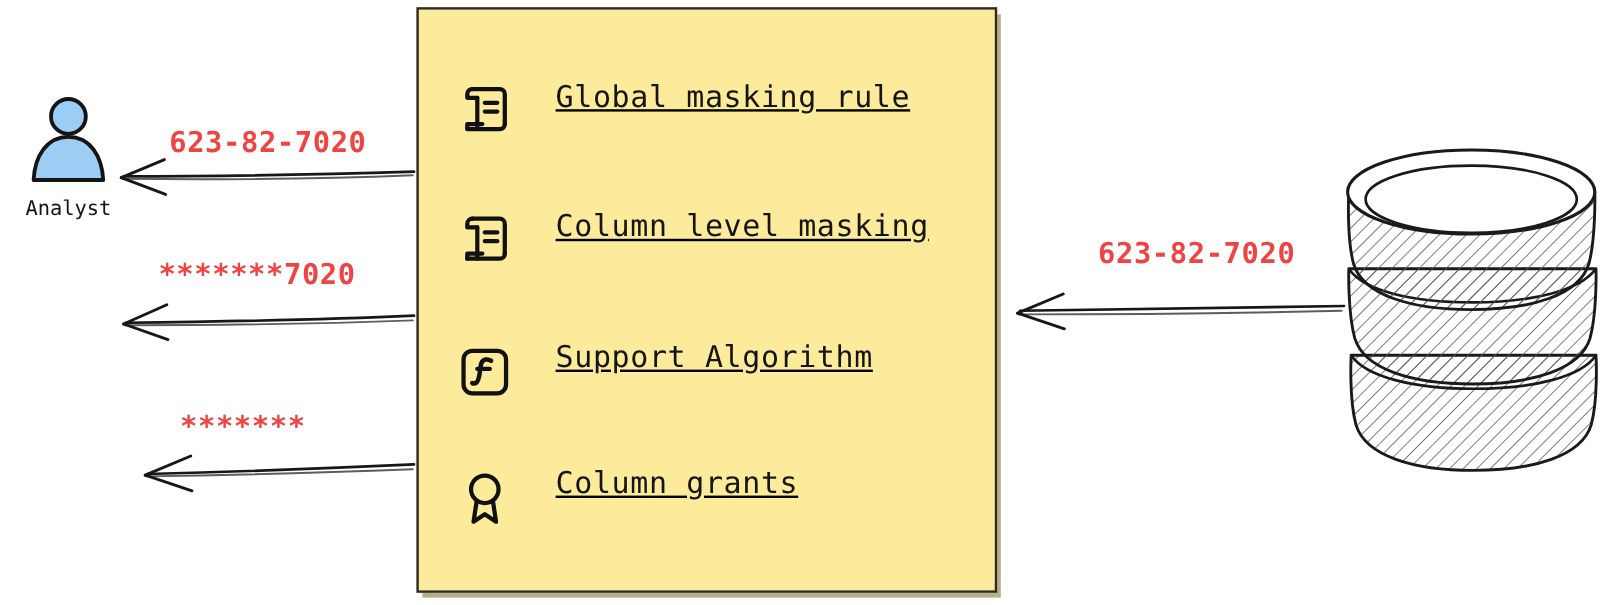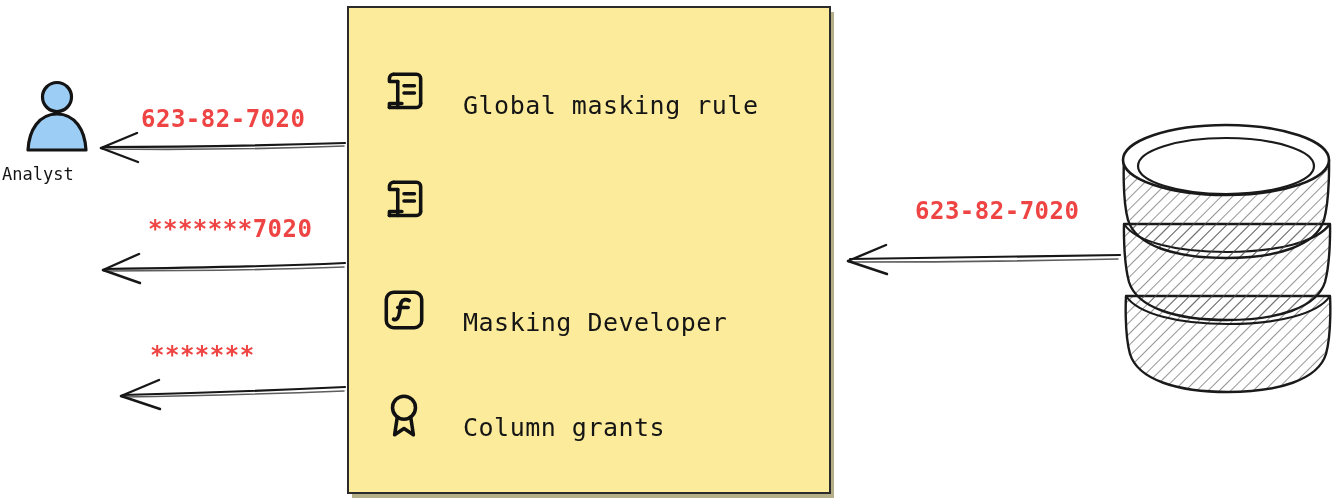--- a/index.html
+++ b/index.html
@@ -18,20 +18,21 @@
     position: relative;
     width: 1340px;
     height: 504px;
     background: #ffffff;
   }
 
   
   .actor {
     position: absolute;
     width: 110px;
+    text-align: center;
   }
   .actor-svg { display: block; margin: 0 auto; }
   .actor-label {
     font-family: "DejaVu Sans Mono", "Liberation Mono", monospace;
     font-size: 17px;
     color: #141414;
     letter-spacing: 0px;
     margin-top: 2px;
     white-space: nowrap;
   }
@@ -55,22 +56,23 @@
     width: 484px;
     height: 488px;
     background: #fbeb9a;
     border: 2px solid #2b2b2b;
     box-sizing: border-box;
     box-shadow: 4px 5px 0 -1px rgba(120,110,40,0.55);
   }
   .policy-item {
     position: absolute;
     display: flex;
-    align-items: flex-end;
+    align-items: flex-start;
     left: 28px;
+    text-decoration: underline;
   }
   .policy-icon {
     width: 54px;
     height: 54px;
     flex: 0 0 54px;
     display: flex;
     align-items: center;
     justify-content: center;
   }
   .policy-text {
@@ -137,21 +139,21 @@
 
   <div class="actor" style="left:2px; top:80px;">
     <svg class="actor-svg" width="72" height="82" viewBox="0 0 72 82">
       <circle cx="36" cy="17" r="14.5" fill="#9ccdf5" stroke="#141414" stroke-width="3.2"></circle>
       <path d="M36,34 C54,34 64,50 65,70 L7,70 C8,50 18,34 36,34 Z" fill="#9ccdf5" stroke="#141414" stroke-width="3.2" stroke-linejoin="round"></path>
     </svg>
     <div class="actor-label">Analyst</div>
   </div>
   <div class="flow-label" style="left:141px; top:105px;">623-82-7020</div>
 
-  <div class="flow-label" style="left:148px; top:215px;">*******7020</div>
+  <div class="flow-label" style="left:132px; top:215px;">*******7020</div>
 
   <div class="flow-label" style="left:150px; top:341px;">*******</div>
 
   <div id="policy-box">
 
     <div class="policy-item" style="top:58px;">
       <span class="policy-icon">
         <svg width="50" height="50" viewBox="0 0 48 48" fill="none" stroke="#111111" stroke-width="3.4" stroke-linecap="round" stroke-linejoin="round">
           <path d="M14 6h22a4 4 0 0 1 4 4v24"></path>
           <path d="M14 6a4 4 0 0 0-4 4v3h8"></path>
@@ -168,31 +170,32 @@
       <span class="policy-icon">
         <svg width="50" height="50" viewBox="0 0 48 48" fill="none" stroke="#111111" stroke-width="3.4" stroke-linecap="round" stroke-linejoin="round">
           <path d="M14 6h22a4 4 0 0 1 4 4v24"></path>
           <path d="M14 6a4 4 0 0 0-4 4v3h8"></path>
           <path d="M18 13v25h18a4 4 0 0 0 4-4"></path>
           <path d="M18 38H10"></path>
           <path d="M10 38v-4h12"></path>
           <path d="M24 17h10M24 24h10"></path>
         </svg>
       </span>
+      <span class="policy-text">Column level masking</span>
     </div>
 
     <div class="policy-item" style="top:275px;">
       <span class="policy-icon">
         <svg width="50" height="50" viewBox="0 0 48 48" fill="none" stroke="#111111" stroke-width="3.4" stroke-linecap="round" stroke-linejoin="round">
           <rect x="7" y="7" width="34" height="34" rx="7"></rect>
           <path d="M29 15c-2.6-1.6-6.2-1.4-7.6 1.6-.7 1.5-.9 3.4-1.1 5.3-.5 4.6-.9 9-3.1 10.6-.9.7-2.2.9-3.2.4" stroke-width="3.6"></path>
           <path d="M18 21.5h10" stroke-width="3.4"></path>
         </svg>
       </span>
-      <span class="policy-text">Masking Developer</span>
+      <span class="policy-text">Support Algorithm</span>
     </div>
 
     <div class="policy-item" style="top:380px;">
       <span class="policy-icon">
         <svg width="50" height="50" viewBox="0 0 48 48" fill="none" stroke="#111111" stroke-width="3.4" stroke-linecap="round" stroke-linejoin="round">
           <circle cx="24" cy="17" r="11"></circle>
           <path d="M17.5 26.5 L15 43 L24 37 L33 43 L30.5 26.5"></path>
         </svg>
       </span>
       <span class="policy-text">Column grants</span>

